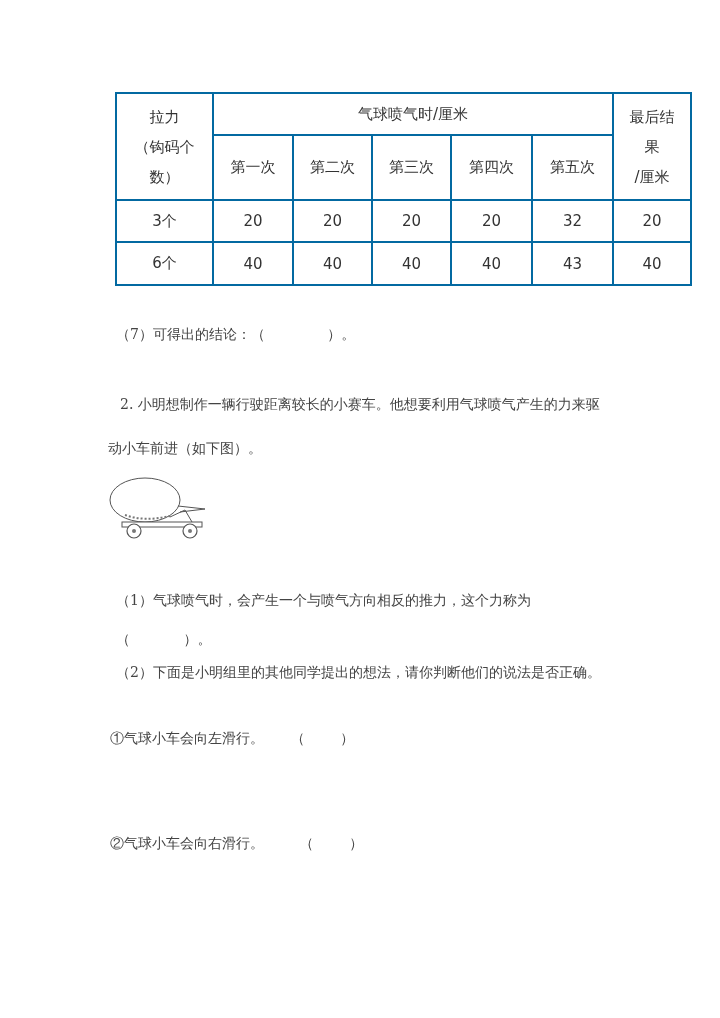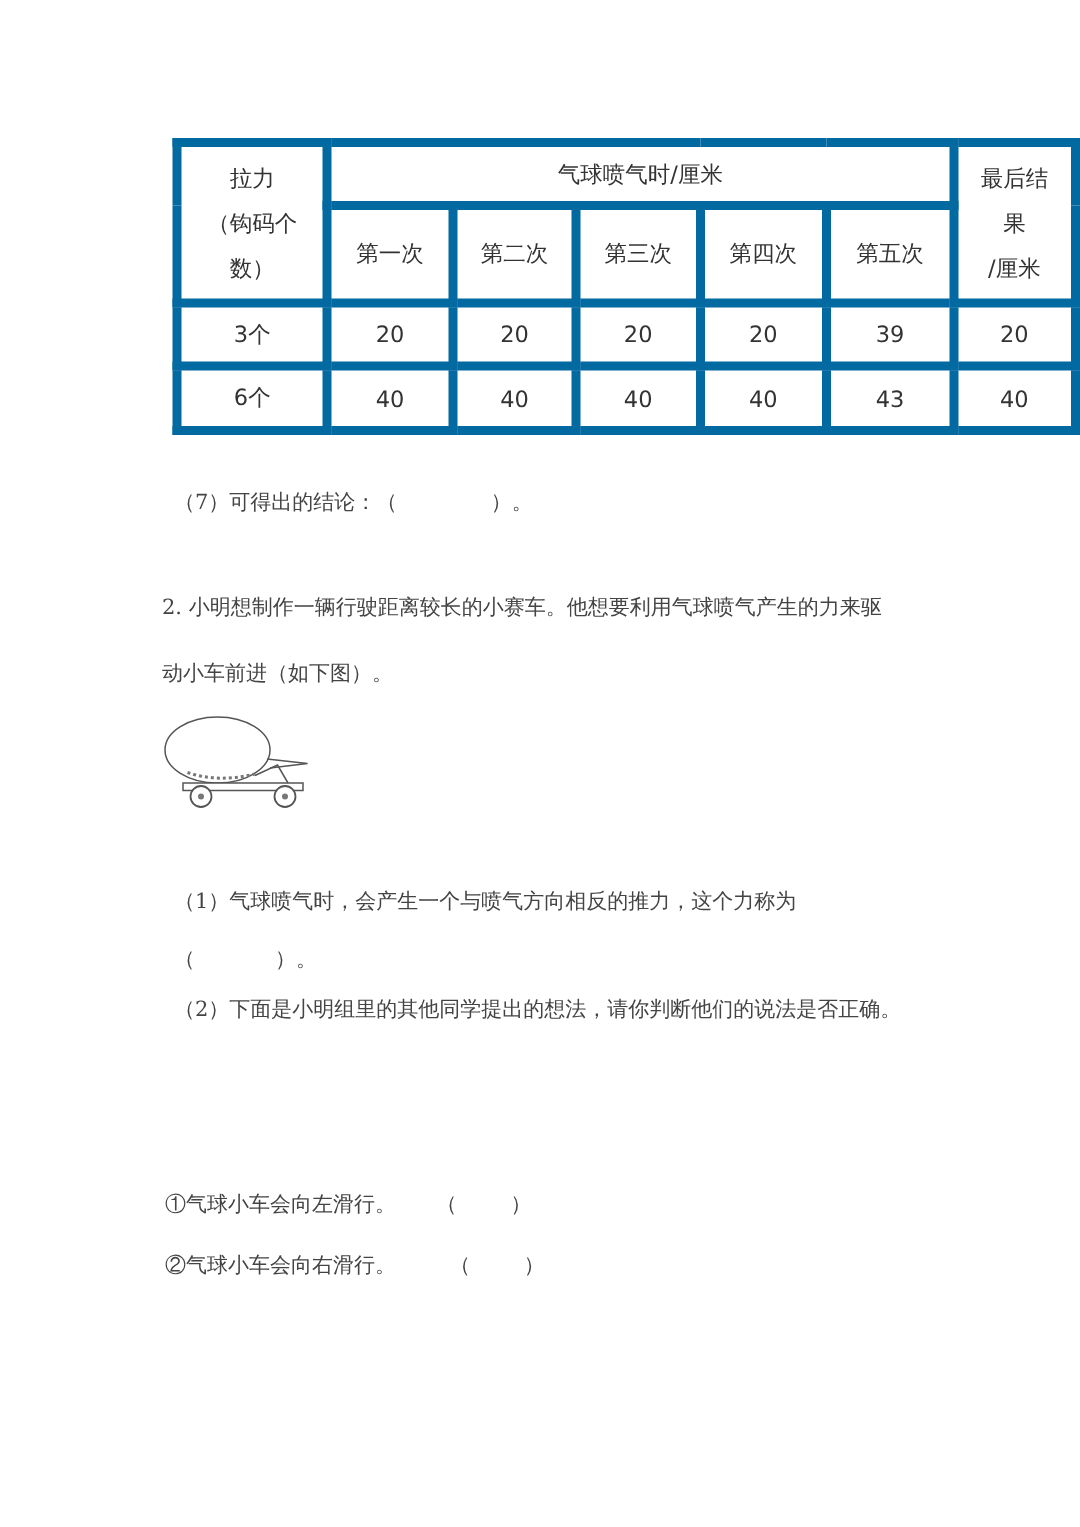--- a/index.html
+++ b/index.html
@@ -1,20 +1,20 @@
 <!DOCTYPE html>
 <html><head>
 <meta charset="utf-8">
 <style>
   html, body { margin:0; padding:0; background:#ffffff; }
   body { width:720px; height:1018px; position:relative; overflow:hidden;
          font-family: "DejaVu Sans", "Liberation Sans", sans-serif; color:#333; }
   .tbl { position:absolute; left:115px; top:92px; border-collapse:collapse;
          font-size:15px; color:#333; }
-  .tbl td { border:6px solid #0369a1; text-align:center; vertical-align:middle; padding:0; }
+  .tbl td { border:2px solid #0369a1; text-align:center; vertical-align:middle; padding:0; }
   .line { position:absolute; left:116px; font-family:"DejaVu Serif","Liberation Serif",serif;
           font-size:14px; color:#444; white-space:pre; }
   .car { position:absolute; left:100px; top:470px; width:120px; height:75px; }
 </style>
 </head>
 <body>
 
 <table class="tbl">
   <tbody>
       <tr style="height:42px">
@@ -36,48 +36,48 @@
     <td style="width:77px">第三次</td>
     <td style="width:79px">第四次</td>
     <td style="width:79px">第五次</td>
   </tr>
   <tr style="height:42px">
     <td>3个</td>
     <td>20</td>
     <td>20</td>
     <td>20</td>
     <td>20</td>
-    <td>39</td>
+    <td>32</td>
     <td>20</td>
   </tr>
   <tr style="height:43px">
     <td>6个</td>
     <td>40</td>
     <td>40</td>
     <td>40</td>
     <td>40</td>
     <td>43</td>
     <td>40</td>
   </tr>
 </tbody>
   </table>
 
 <div class="line" style="top:326px">（7）可得出的结论：（              ）。</div>
-<div class="line" style="top:396px; left:108px">2. 小明想制作一辆行驶距离较长的小赛车。他想要利用气球喷气产生的力来驱</div>
+<div class="line" style="top:396px; left:120px">2. 小明想制作一辆行驶距离较长的小赛车。他想要利用气球喷气产生的力来驱</div>
 <div class="line" style="top:440px; left:108px">动小车前进（如下图）。</div>
 
 <svg class="car" viewBox="0 0 120 75">
   <ellipse cx="45" cy="30" rx="35" ry="22" fill="#fff" stroke="#555" stroke-width="1"></ellipse>
   <path d="M78 36 L105 39 L80 42" fill="none" stroke="#555" stroke-width="1"></path>
   <path d="M25 45 Q45 52 70 46" fill="none" stroke="#777" stroke-width="2" stroke-dasharray="2 2"></path>
   <rect x="22" y="52" width="80" height="5" fill="#fff" stroke="#555" stroke-width="1"></rect>
   <path d="M70 47 L85 40 L92 52" fill="none" stroke="#555" stroke-width="1"></path>
   <circle cx="34" cy="61" r="7" fill="#fff" stroke="#555" stroke-width="1.2"></circle>
   <circle cx="34" cy="61" r="2" fill="#777"></circle>
   <circle cx="90" cy="61" r="7" fill="#fff" stroke="#555" stroke-width="1.2"></circle>
   <circle cx="90" cy="61" r="2" fill="#777"></circle>
 </svg>
 
 <div class="line" style="top:592px">（1）气球喷气时，会产生一个与喷气方向相反的推力，这个力称为</div>
 <div class="line" style="top:631px">（            ）。</div>
 <div class="line" style="top:664px">（2）下面是小明组里的其他同学提出的想法，请你判断他们的说法是否正确。</div>
-<div class="line" style="top:794px; left:110px">①气球小车会向左滑行。      （        ）</div>
+<div class="line" style="top:730px; left:110px">①气球小车会向左滑行。      （        ）</div>
 <div class="line" style="top:835px; left:110px">②气球小车会向右滑行。        （        ）</div>
 
 </body></html>

